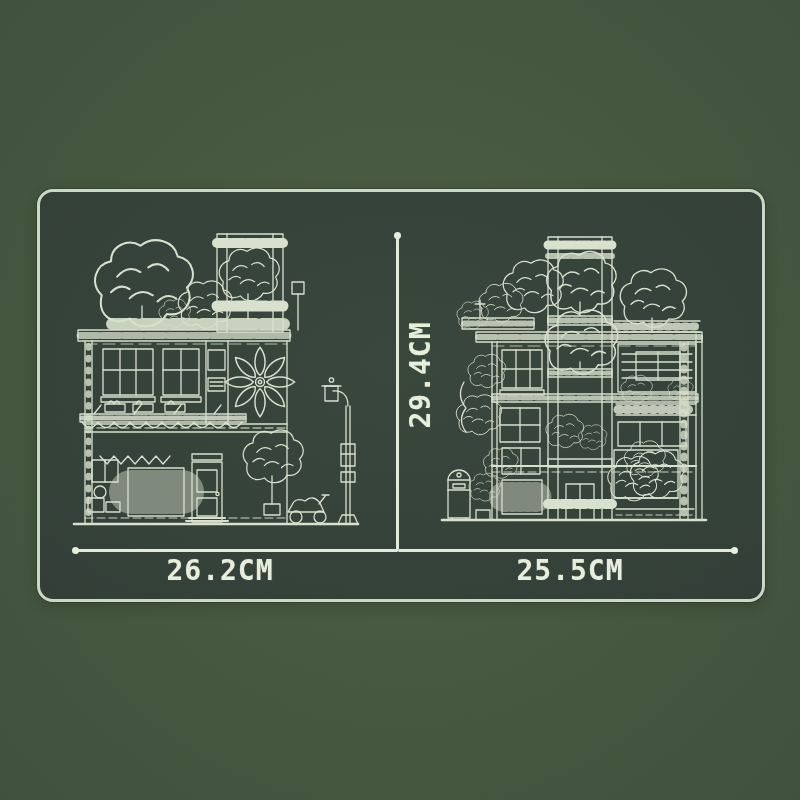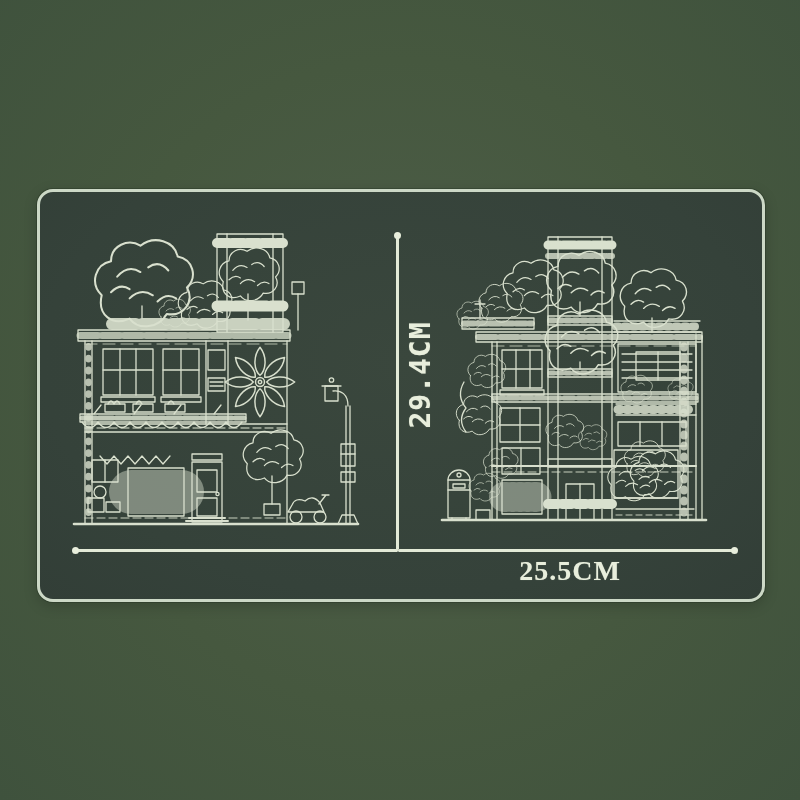--- a/index.html
+++ b/index.html
@@ -265,18 +265,19 @@
 
       <div class="dim-line" style="left:356px;top:43px;width:2.5px;height:315px;"></div>
       <div class="dim-dot" style="left:353.5px;top:39.5px;"></div>
 
       <div class="dim-line" style="left:35px;top:357px;width:323px;height:2.5px;"></div>
       <div class="dim-dot" style="left:31.5px;top:354.5px;"></div>
 
       <div class="dim-line" style="left:358px;top:357px;width:336px;height:2.5px;"></div>
       <div class="dim-dot" style="left:690.5px;top:354.5px;"></div>
 
-      <div class="dim-label" style="left:430px;top:362px;width:200px;font-family:Liberation Serif, serif;">25.5CM</div>
+      <div class="dim-label" style="left:80px;top:362px;width:200px;">26.2CM</div>
+      <div class="dim-label" style="left:430px;top:362px;width:200px;">25.5CM</div>
       <div class="dim-label vertical" style="left:306px;top:166px;width:150px;">29.4CM</div>
 
     </div>
   </div>
 </div>
 
 </body></html>

